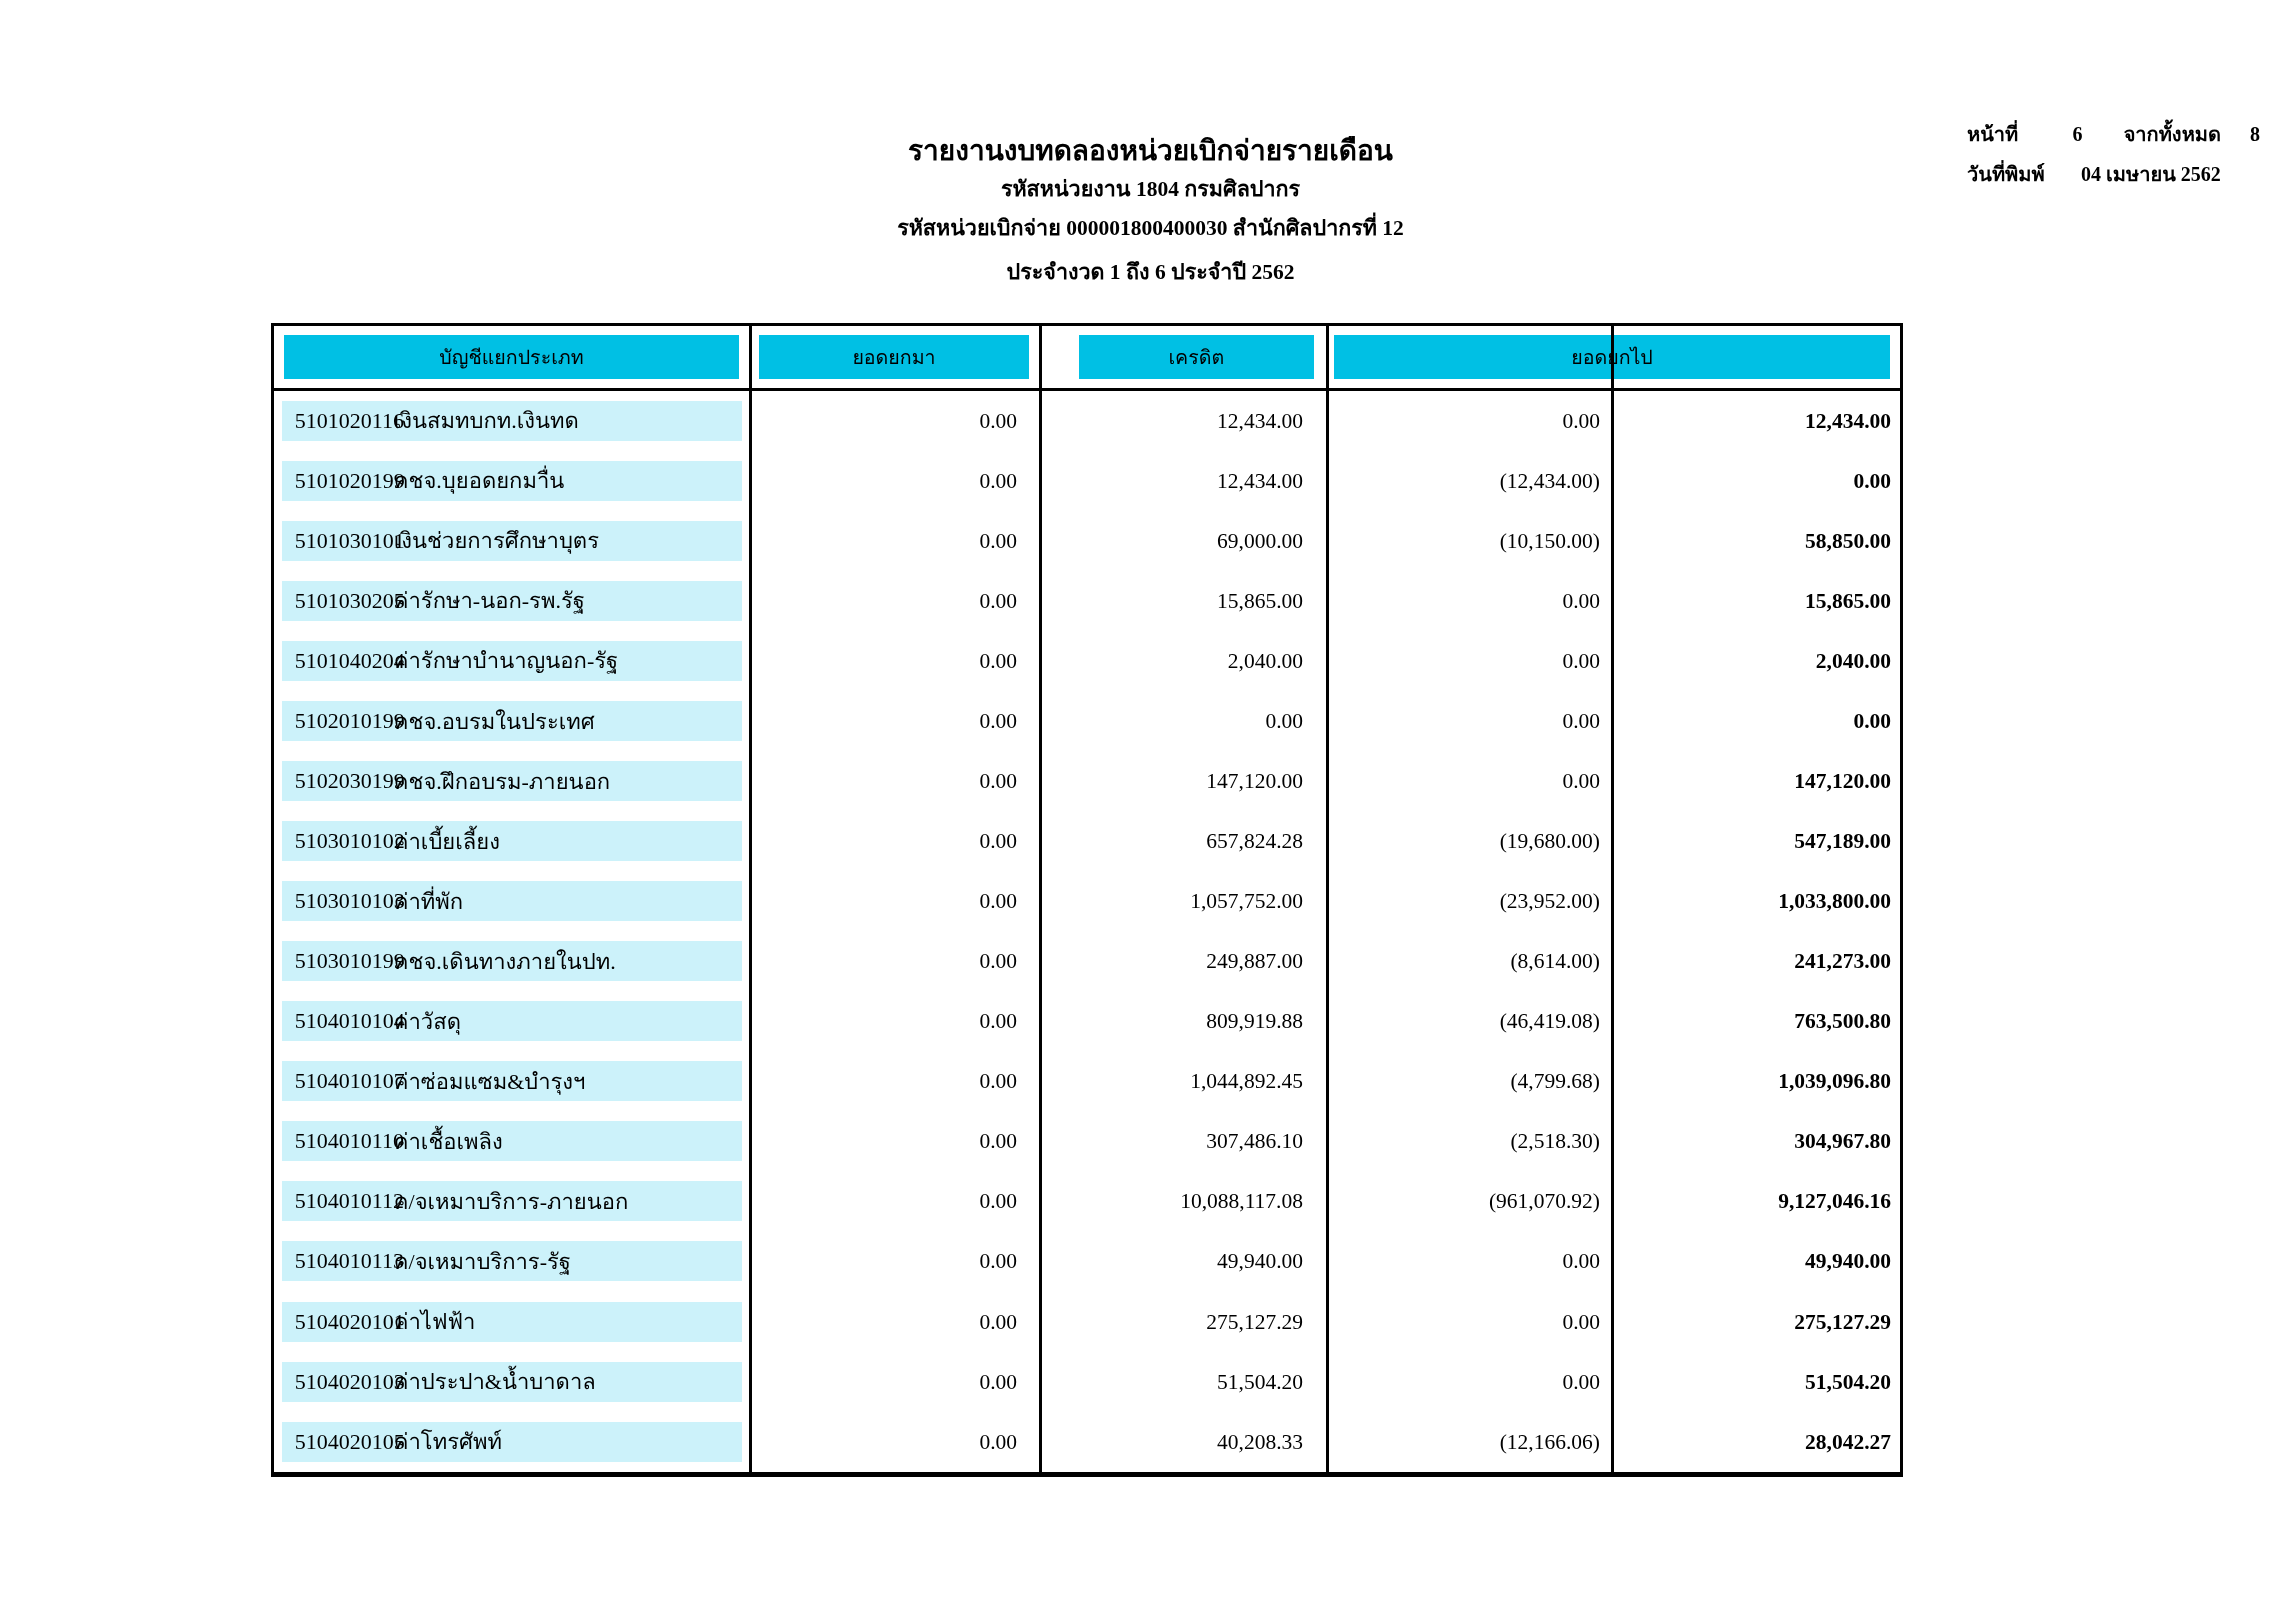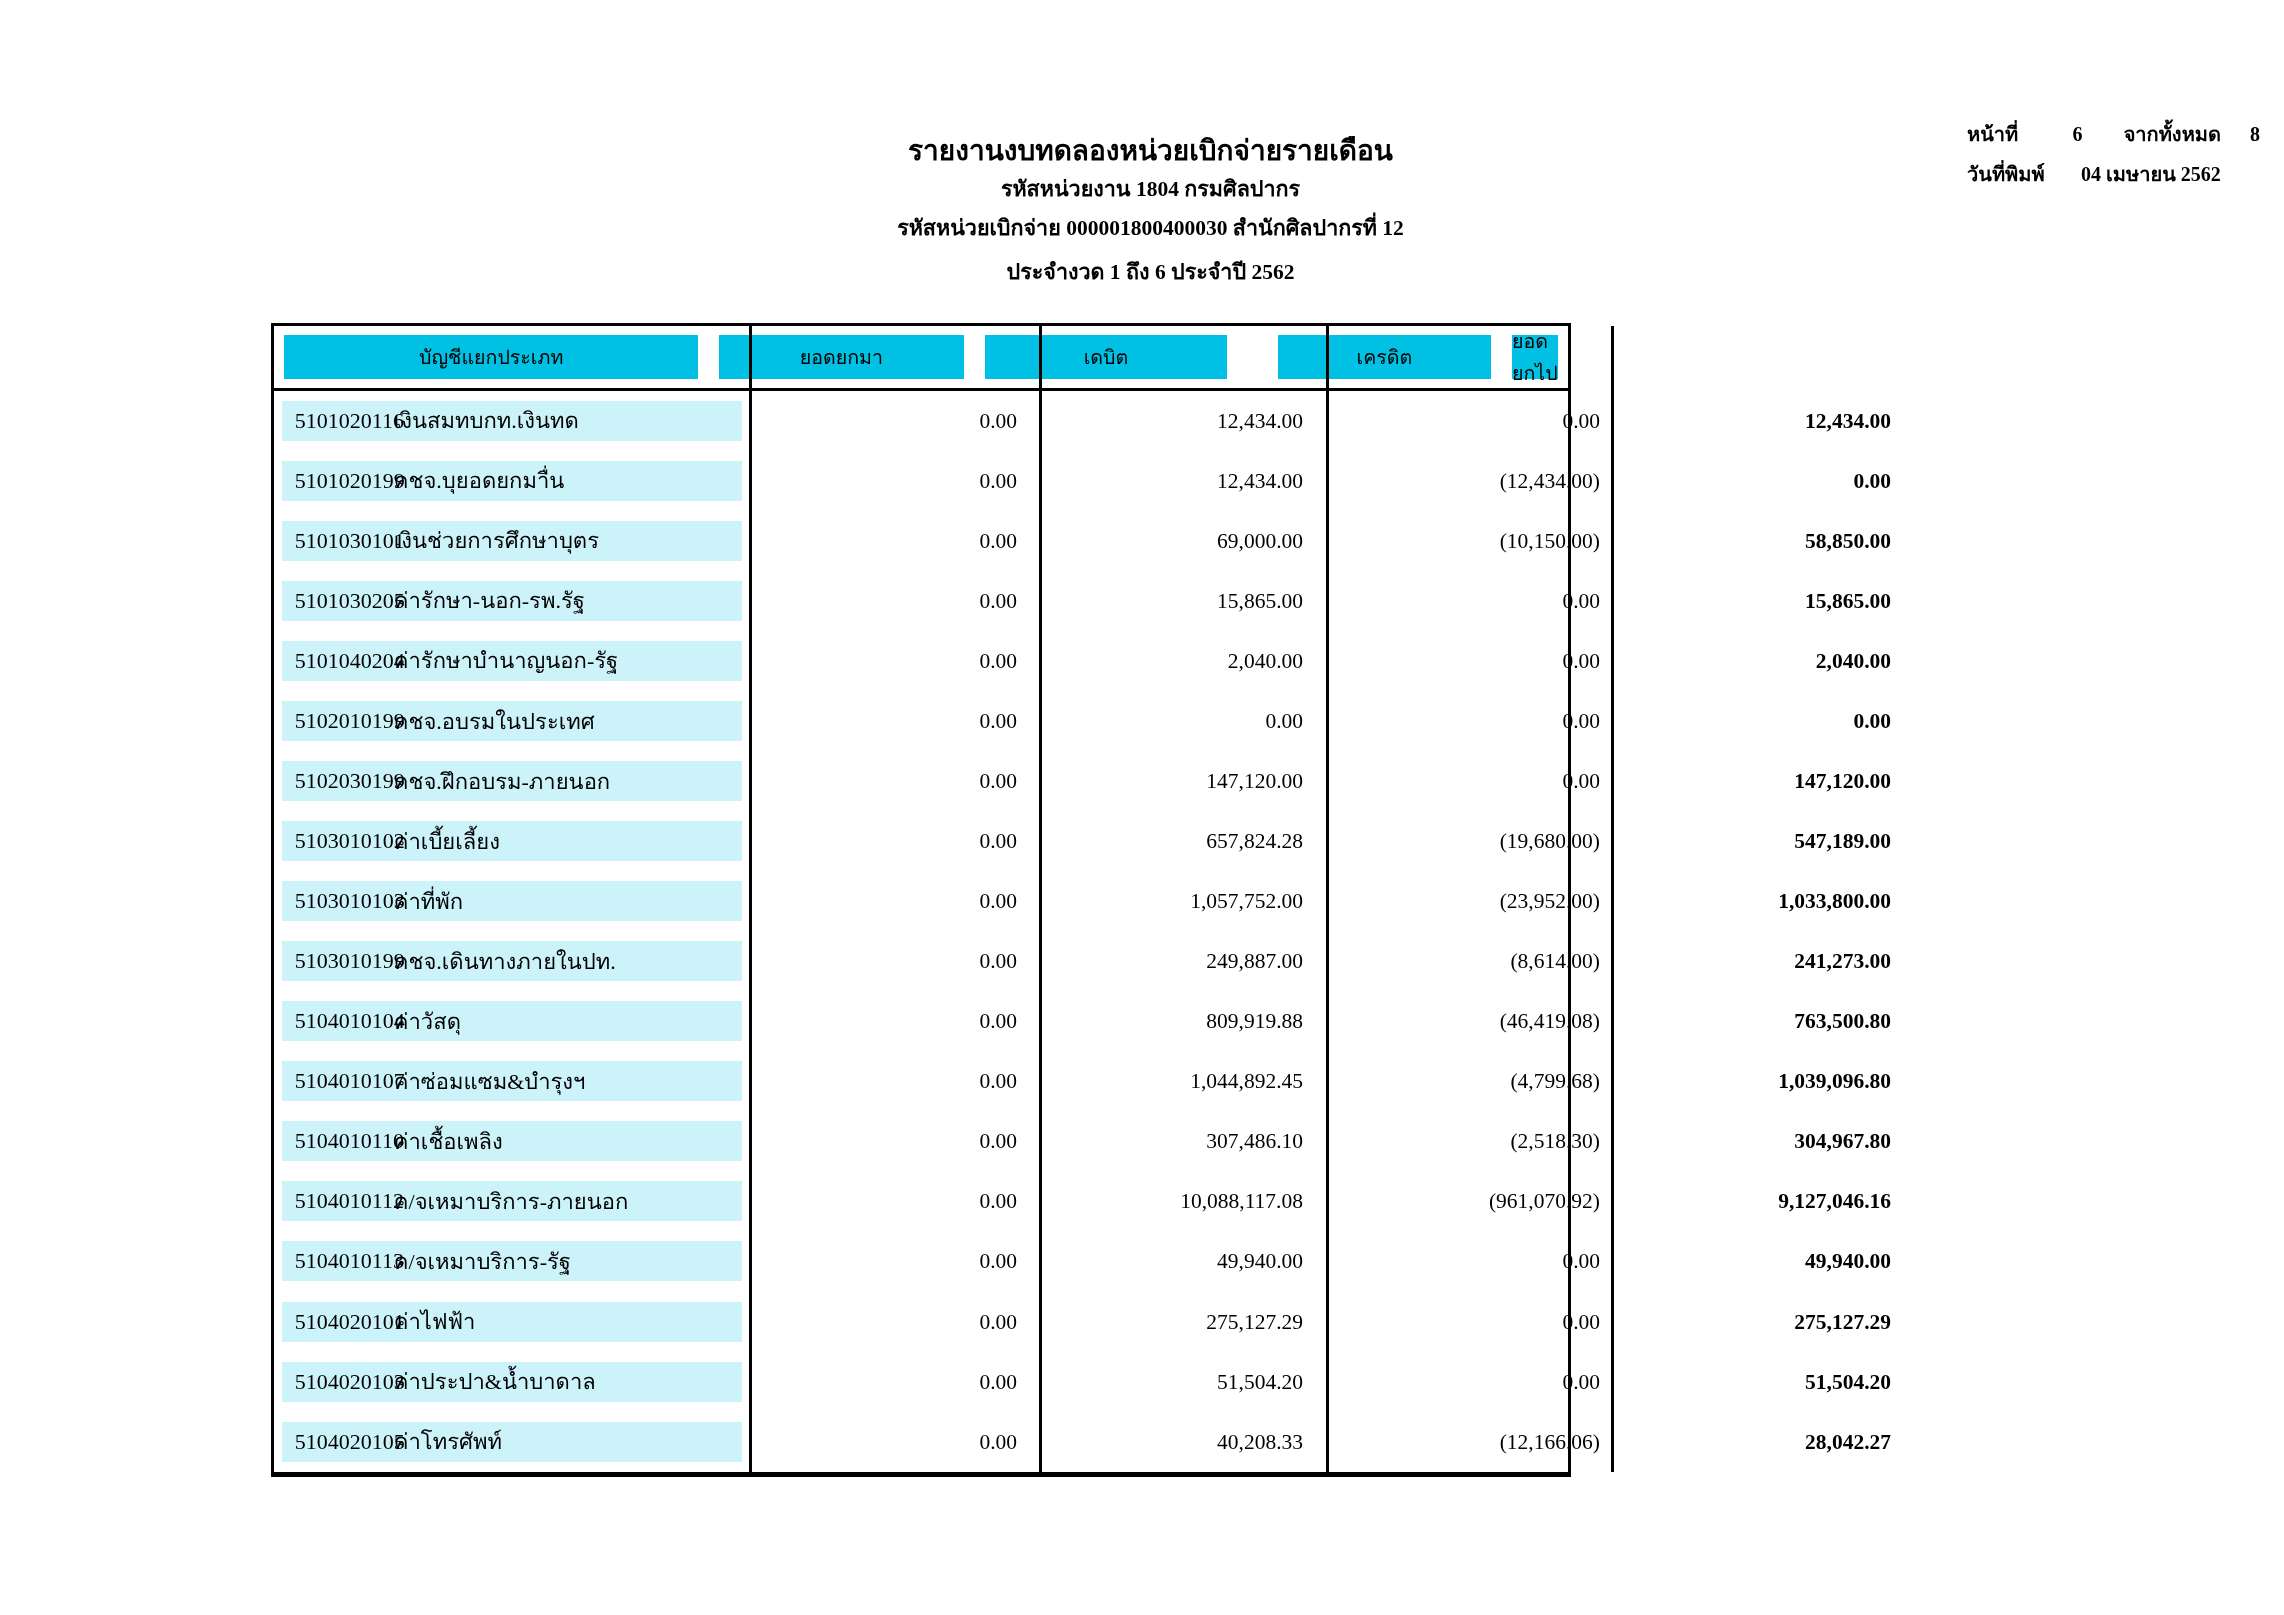--- a/index.html
+++ b/index.html
@@ -35,21 +35,21 @@
   .title-main { position: absolute; left: 0; width: 100%; top: 128px; font-size: 28px; font-weight: bold; }
   .title-sub1 { position: absolute; left: 0; width: 100%; top: 171px; font-size: 21.5px; font-weight: bold; }
   .title-sub2 { position: absolute; left: 0; width: 100%; top: 210px; font-size: 21.5px; font-weight: bold; }
   .title-sub3 { position: absolute; left: 0; width: 100%; top: 254px; font-size: 21.5px; font-weight: bold; }
 
   
   .tbl {
     position: absolute;
     left: 271px;
     top: 323px;
-    width: 1300px;
+    width: 1632px;
     height: 1154px;
     box-sizing: border-box;
     border: 3.9px solid #000;
     border-bottom-width: 5.9px;
   }
   .tbl-inner { position: relative; width: 100%; height: 100%; }
 
   .col-divider { position: absolute; top: 0; bottom: 0; width: 2.6px; background: #000; z-index: 2; }
   .cd1 { left: 475px; }
   .cd2 { left: 765px; }
@@ -128,23 +128,20 @@
       <div class="col-divider cd3"></div>
       <div class="col-divider cd4"></div>
 
       <div class="header-row">
         <div class="hcell hc1">
           <div class="hbox">บัญชีแยกประเภท</div>
         </div>
         <div class="hcell hc2">
           <div class="hbox">ยอดยกมา</div>
         </div>
-        <div class="hcell hc3">
-          <div class="hbox">เดบิต</div>
-        </div>
         <div class="hcell hc4">
           <div class="hbox">เครดิต</div>
         </div>
         <div class="hcell hc5">
           <div class="hbox">ยอดยกไป</div>
         </div>
       </div>
 
       <div class="tbody" id="tbody">
   <div class="trow">

